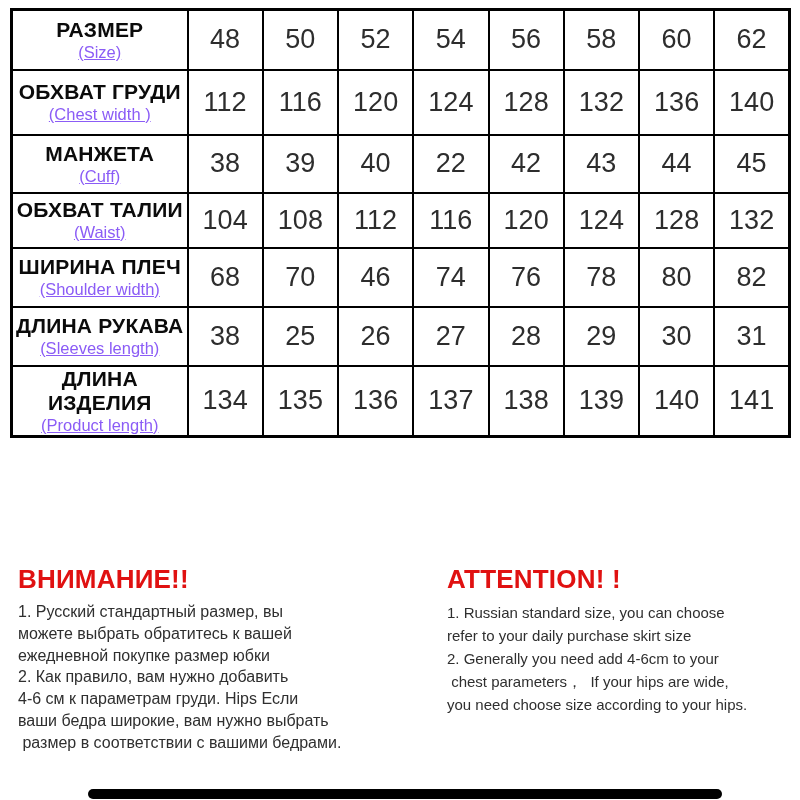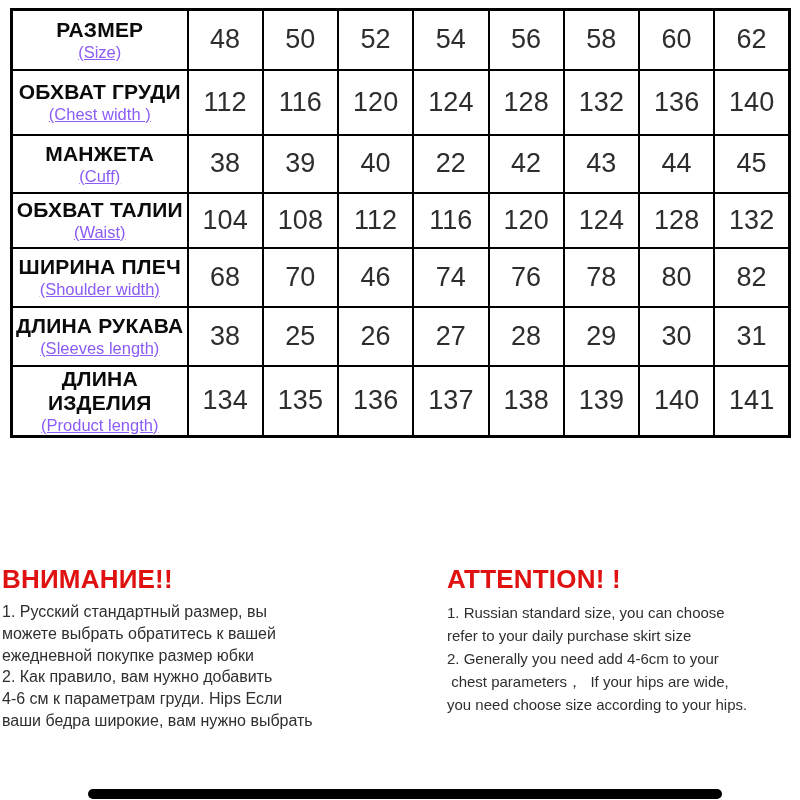--- a/index.html
+++ b/index.html
@@ -28,21 +28,21 @@
   .label-cell .ru {
     font-weight:bold; font-size:21px; color:#0b0b0b; line-height:24px; letter-spacing:0.2px;
   }
   .label-cell .en {
     font-size:16.5px; color:#8b5cf6; line-height:19px; margin-top:1px;text-decoration:underline;
   }
   .value-cell { font-size:27px; color:#2d2d2d; }
 
   
   .note { position:absolute; top:565px; }
-  .note-left  { left:2px;  width:396px; }
+  .note-left  { left:18px;  width:396px; }
   .note-right { left:417px; width:382px;margin-left:30px; }
   .note-title {
     color:var(--accent,#e01111); font-weight:bold; font-size:26px; line-height:28px;
     margin-bottom:8px; letter-spacing:0.2px;
   }
   .note-body .note-line { white-space:pre; color:#2f2f2f; }
   .note-left  .note-body .note-line { font-size:16px; line-height:21.8px; }
   .note-right .note-body .note-line { font-size:15px;   line-height:23px; }
 
   
@@ -170,20 +170,21 @@
 
 <div class="note note-left">
   <div class="note-title">ВНИМАНИЕ!!</div>
   <div class="note-body">
       <div class="note-line">1. Русский стандартный размер, вы</div>
       <div class="note-line">можете выбрать обратитесь к вашей</div>
       <div class="note-line">ежедневной покупке размер юбки</div>
       <div class="note-line">2. Как правило, вам нужно добавить</div>
       <div class="note-line">4-6 см к параметрам груди. Hips Если</div>
       <div class="note-line">ваши бедра широкие, вам нужно выбрать</div>
+      <div class="note-line"> размер в соответствии с вашими бедрами.</div>
     </div>
 </div>
 
 <div class="note note-right">
   <div class="note-title">ATTENTION! !</div>
   <div class="note-body">
       <div class="note-line">1. Russian standard size, you can choose</div>
       <div class="note-line">refer to your daily purchase skirt size</div>
       <div class="note-line">2. Generally you need add 4-6cm to your</div>
       <div class="note-line"> chest parameters，  If your hips are wide,</div>

